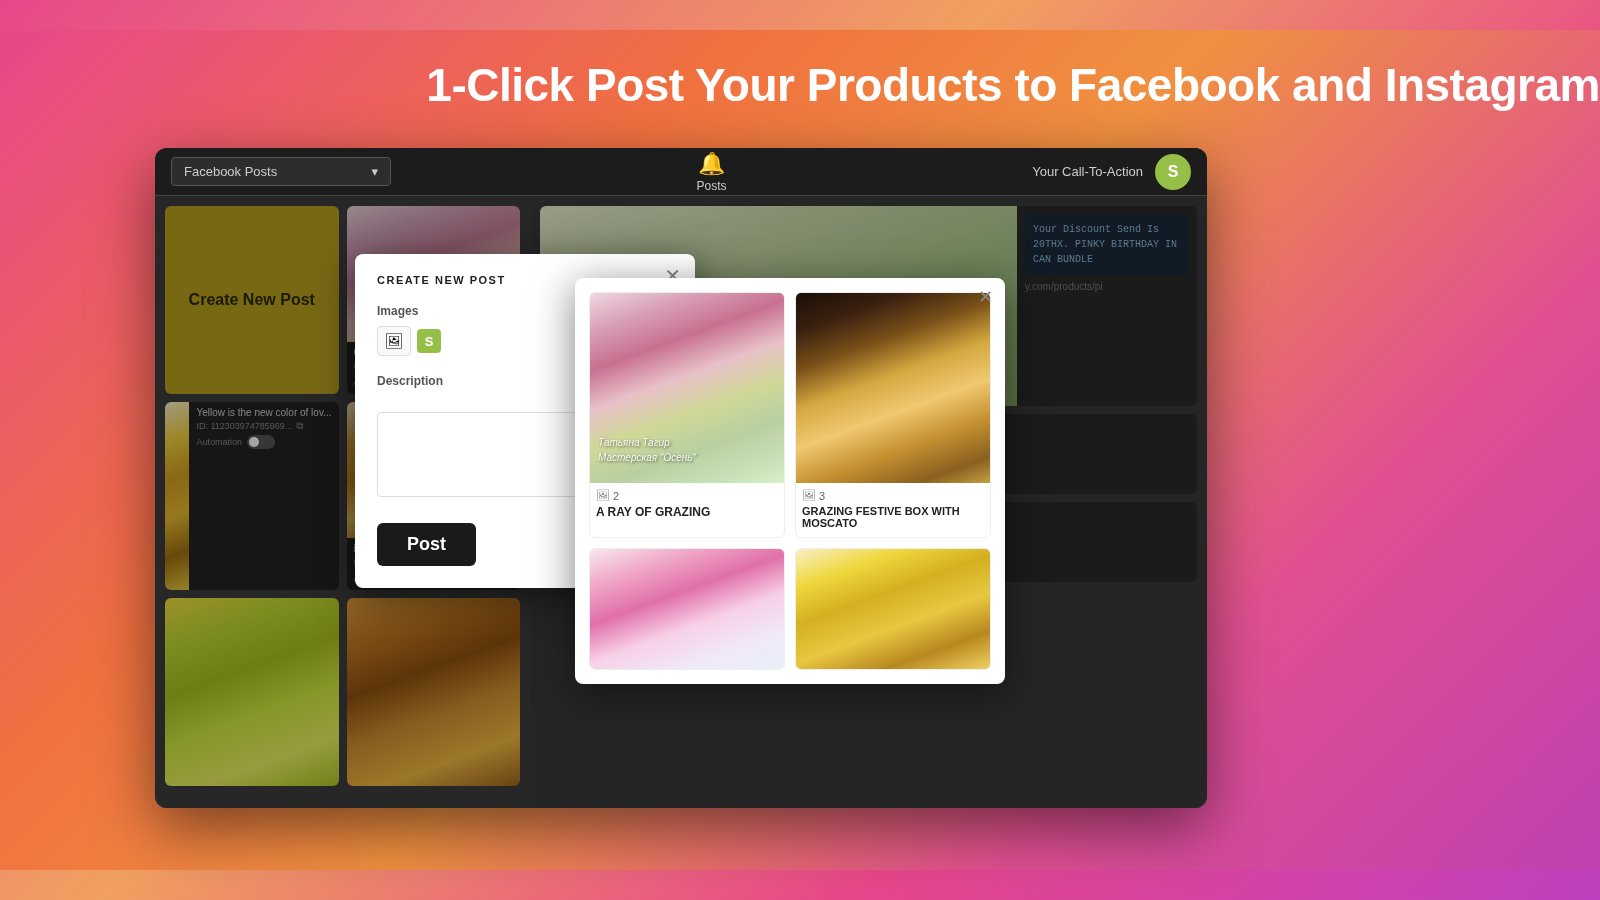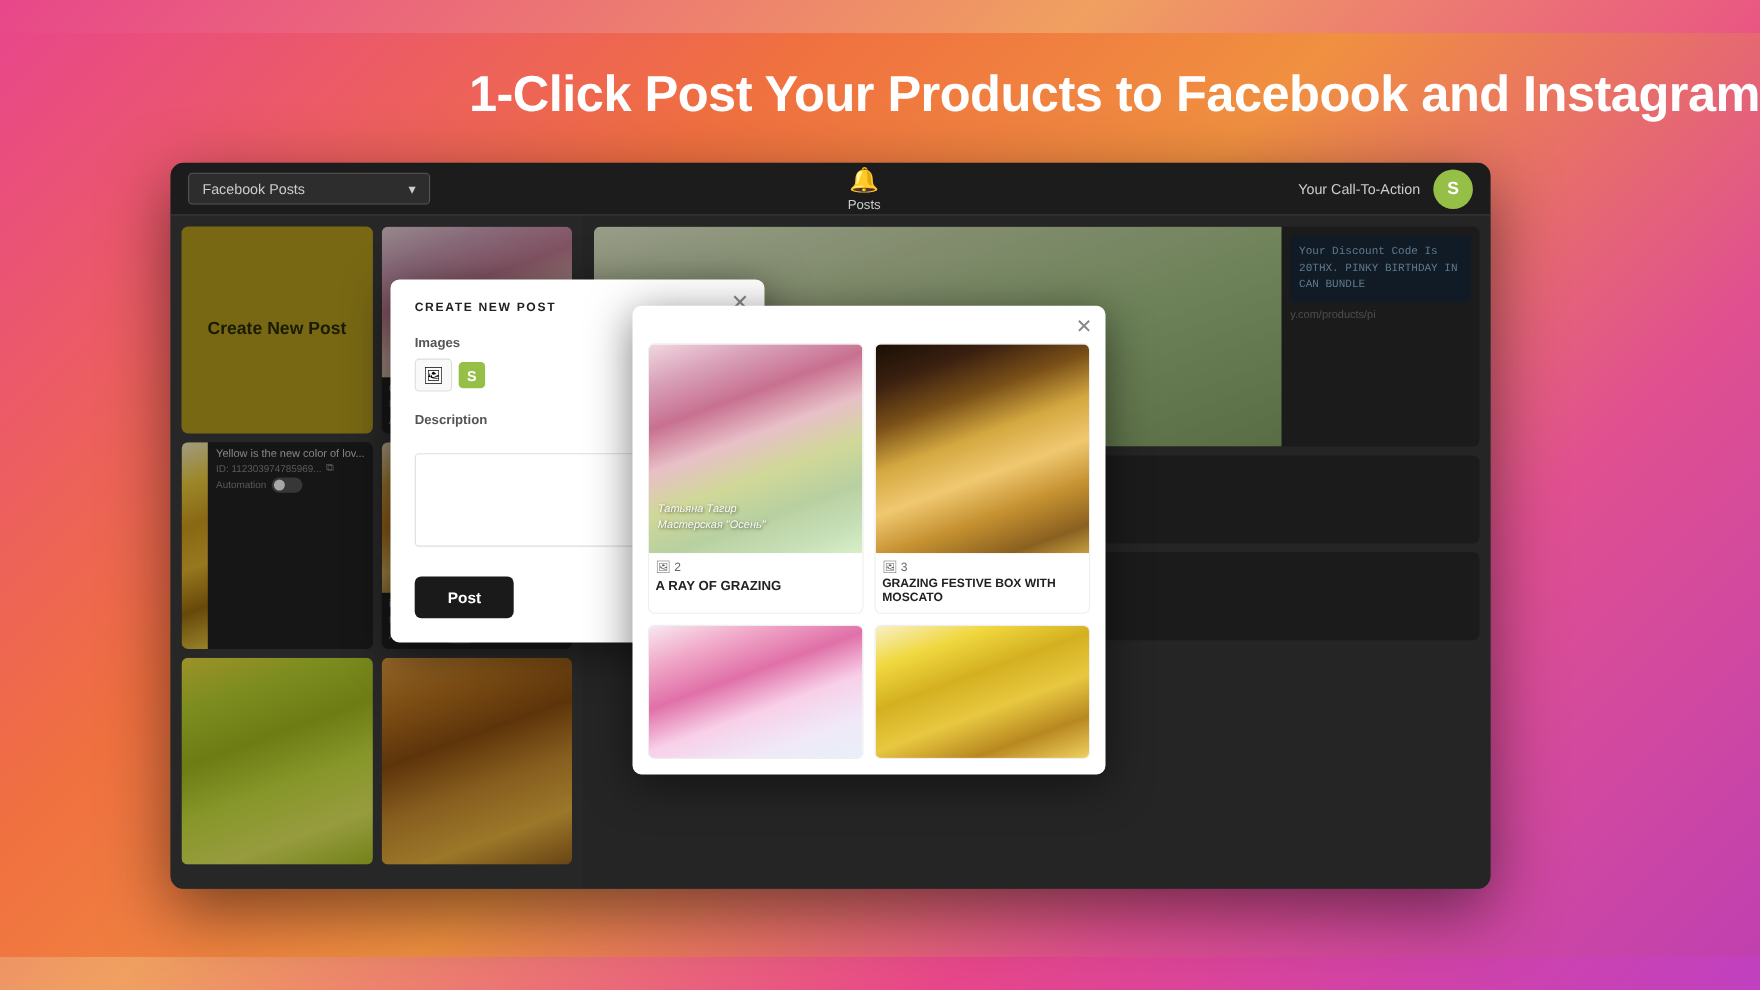--- a/index.html
+++ b/index.html
@@ -18,21 +18,21 @@
   </style>
 </head>
 <body>
 
 <div style="width:1600px;height:900px;position:relative;">
 
   <div style="position:absolute;top:0;left:0;width:100%;height:100%;background:linear-gradient(135deg,#e8478a 0%,#f07040 30%,#f09040 50%,#e05090 75%,#c040b0 100%);"></div>
 
   <div style="position:absolute;top:28px;left:0;right:0;text-align:right;font-size:46px;font-weight:900;color:white;letter-spacing:-0.5px;">1-Click Post Your Products to Facebook and Instagram</div>
 
-  <div style="position:absolute;top:118px;left:155px;width:1200px;height:660px;background:#2d2d2d;border-radius:12px;overflow:hidden;box-shadow:0 20px 60px rgba(0,0,0,0.5);">
+  <div style="position:absolute;top:118px;left:155px;width:1052px;height:660px;background:#2d2d2d;border-radius:12px;overflow:hidden;box-shadow:0 20px 60px rgba(0,0,0,0.5);">
 
     <div style="background:#1c1c1c;height:48px;display:flex;align-items:center;padding:0 16px;gap:12px;border-bottom:1px solid #444;">
 
       <div style="background:#2d2d2d;color:#ccc;font-size:13px;padding:6px 12px;border-radius:4px;border:1px solid #555;display:flex;align-items:center;gap:8px;cursor:pointer;min-width:220px;">
         <span>Facebook Posts</span>
         <span style="margin-left:auto;">▾</span>
       </div>
 
       <div style="flex:1;display:flex;flex-direction:column;align-items:center;justify-content:center;gap:2px;">
         <div style="font-size:22px;color:#d4a520;">🔔</div>
@@ -121,21 +121,21 @@
         </div>
 
       </div>
 
       <div style="flex:1;background:#3a3a3a;display:flex;flex-direction:column;padding:10px;gap:8px;position:relative;">
 
         <div style="background:#2a2a2a;border-radius:6px;height:200px;overflow:hidden;display:flex;align-items:stretch;">
           <div style="flex:1;background:linear-gradient(160deg,#e8f0d0 0%,#c8d8a8 30%,#a8c888 60%,#88a868 100%);display:flex;align-items:center;justify-content:center;">
           </div>
           <div style="width:180px;padding:8px;display:flex;flex-direction:column;gap:6px;">
-            <div style="background:#1a2a3a;padding:8px;border-radius:4px;color:#90b8d8;font-size:10px;font-family:'Courier New',monospace;line-height:1.5;">Your Discount Code Is 20THX.
+            <div style="background:#1a2a3a;padding:8px;border-radius:4px;color:#90b8d8;font-size:10px;font-family:'Courier New',monospace;line-height:1.5;">Your Discount Send Is 20THX.
 PINKY BIRTHDAY IN CAN BUNDLE</div>
             <div style="color:#777;font-size:10px;">y.com/products/pi</div>
           </div>
         </div>
 
         <div style="background:#2a2a2a;border-radius:6px;height:80px;"></div>
         <div style="background:#2a2a2a;border-radius:6px;height:80px;"></div>
 
       </div>
 
@@ -151,37 +151,37 @@
         <div style="display:flex;align-items:center;gap:6px;margin-bottom:18px;">
           <div style="width:34px;height:30px;border:1px solid #ddd;border-radius:4px;display:flex;align-items:center;justify-content:center;cursor:pointer;font-size:15px;background:#f9f9f9;">🖼</div>
           <div style="width:24px;height:24px;background:#96bf48;border-radius:4px;display:flex;align-items:center;justify-content:center;color:white;font-size:13px;font-weight:900;cursor:pointer;">S</div>
         </div>
 
         
         <div style="font-size:12px;color:#555;font-weight:600;margin-bottom:24px;">Description</div>
         <textarea style="width: 100%; height: 85px; border: 1px solid rgb(221, 221, 221); border-radius: 4px; padding: 8px; font-size: 12px; resize: none; margin-bottom: 22px; color: rgb(51, 51, 51);"></textarea>
 
         
-        <button style="background:#1a1a1a;color:white;border:none;border-radius:6px;padding:11px 30px;font-size:14px;font-weight:700;cursor:pointer;">Post</button>
+        <button style="background:#1a1a1a;color:white;border:none;border-radius:6px;padding:11px 30px;font-size:18px;font-weight:700;cursor:pointer;">Post</button>
       </div>
 
       <svg style="position:absolute;top:188px;left:430px;z-index:15;pointer-events:none;overflow:visible;" width="200" height="80">
         <defs>
           <marker id="arrowhead" markerWidth="10" markerHeight="7" refX="9" refY="3.5" orient="auto">
             <polygon points="0 0, 10 3.5, 0 7" fill="#d4821a"></polygon>
           </marker>
         </defs>
         <path d="M 20,20 C 60,20 120,60 180,60" stroke="#d4821a" stroke-width="3" fill="none" marker-end="url(#arrowhead)"></path>
       </svg>
 
       <div style="position:absolute;top:82px;left:420px;background:white;border-radius:8px;width:430px;max-height:470px;overflow-y:auto;box-shadow:0 8px 40px rgba(0,0,0,0.5);z-index:20;padding:14px;">
 
         <button style="position:absolute;top:10px;right:12px;font-size:18px;color:#888;cursor:pointer;background:none;border:none;line-height:1;z-index:21;">✕</button>
 
-        <div style="display:grid;grid-template-columns:1fr 1fr;gap:10px;margin-top:20px;">
+        <div style="display:grid;grid-template-columns:1fr 1fr;gap:10px;margin-top:0;">
 
           <div style="border-radius:6px;overflow:hidden;cursor:pointer;border:1px solid #eee;">
             <div style="height:190px;position:relative;overflow:hidden;">
 
               <div style="width:100%;height:100%;background:linear-gradient(160deg,#f0d8e0 0%,#d8a0b8 15%,#c87090 30%,#e8c0c8 45%,#d0d898 60%,#b8d0a0 75%,#c8e0b8 90%,#d8f0c8 100%);"></div>
 
               <div style="position:absolute;bottom:18px;left:8px;color:rgba(255,255,255,0.95);font-size:10px;font-style:italic;line-height:1.5;text-shadow:1px 1px 3px rgba(0,0,0,0.6);">
                 <div>Татьяна Тагир</div>
                 <div>Мастерская "Осень"</div>
               </div>

